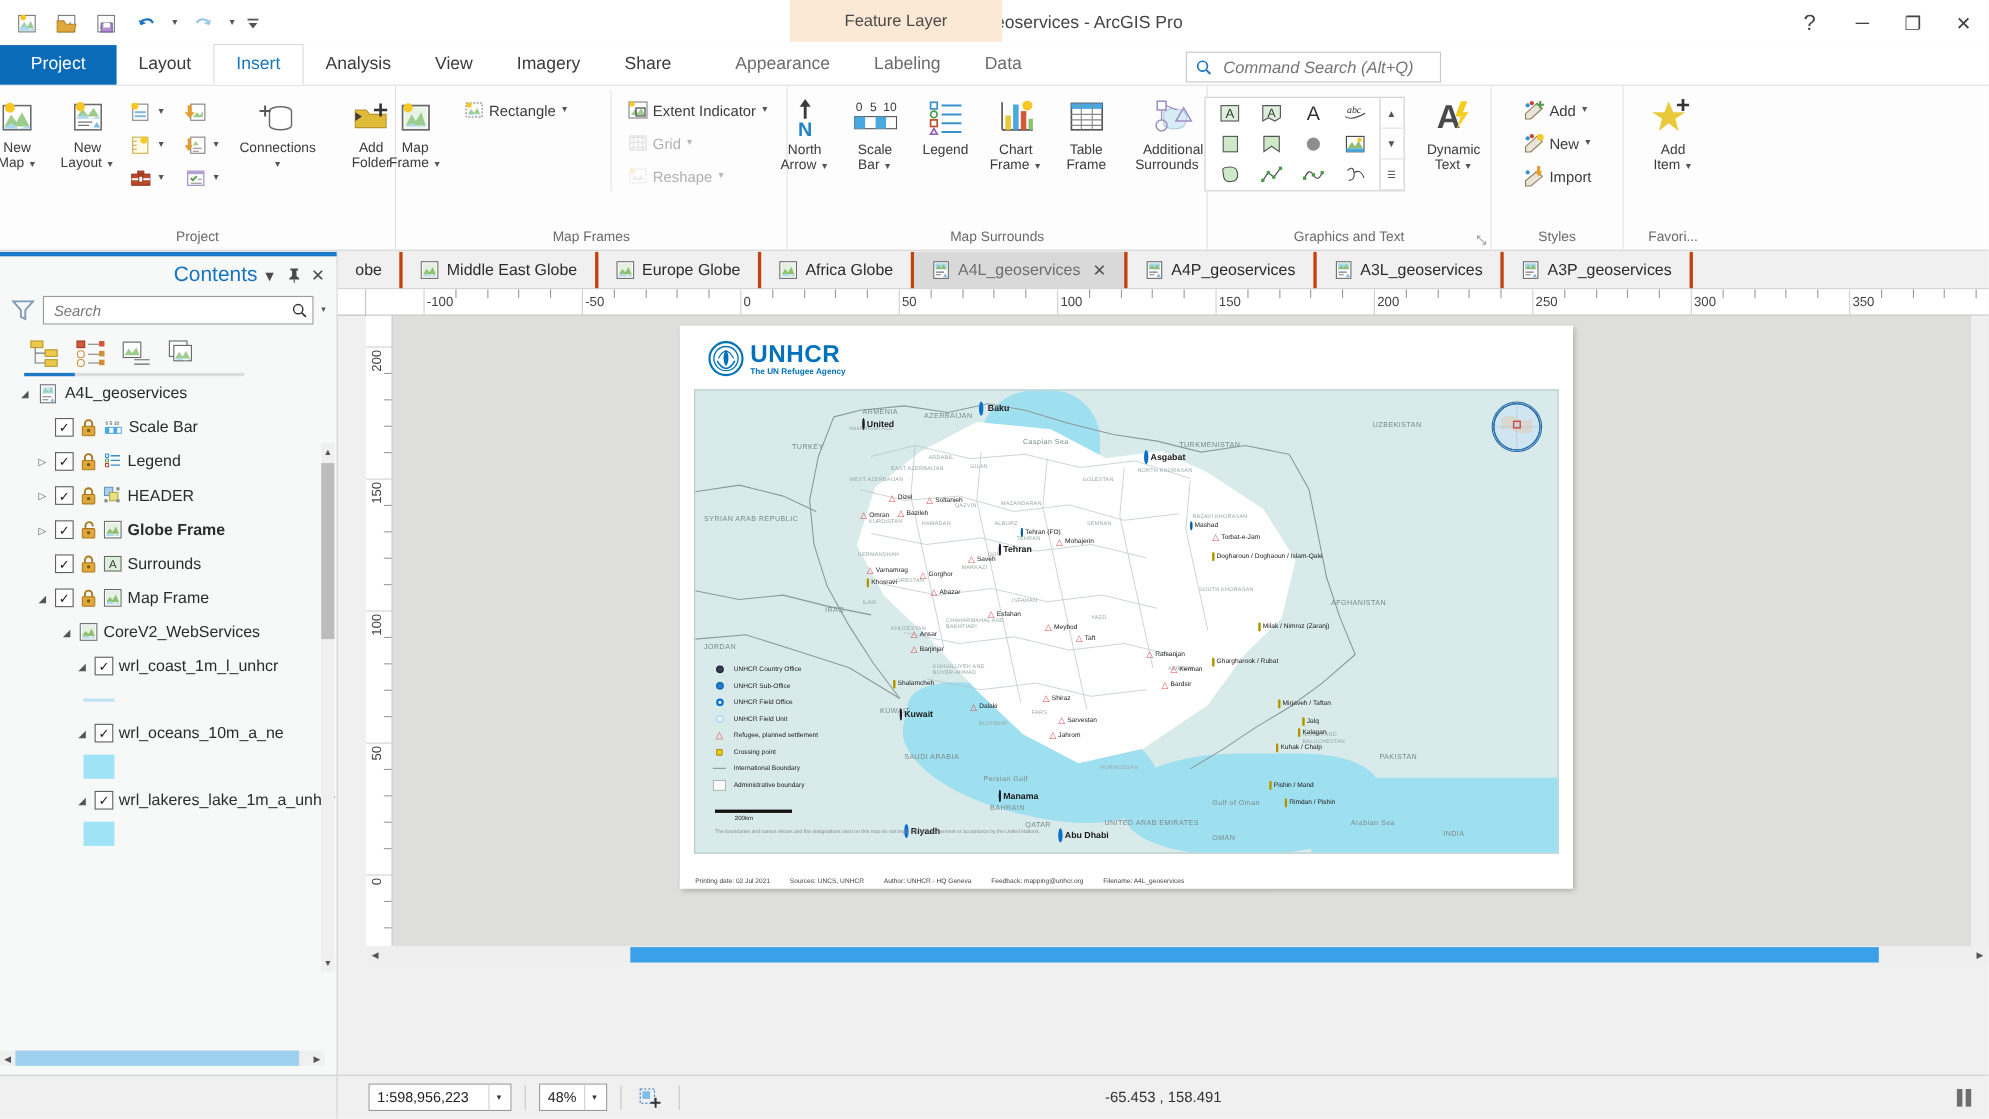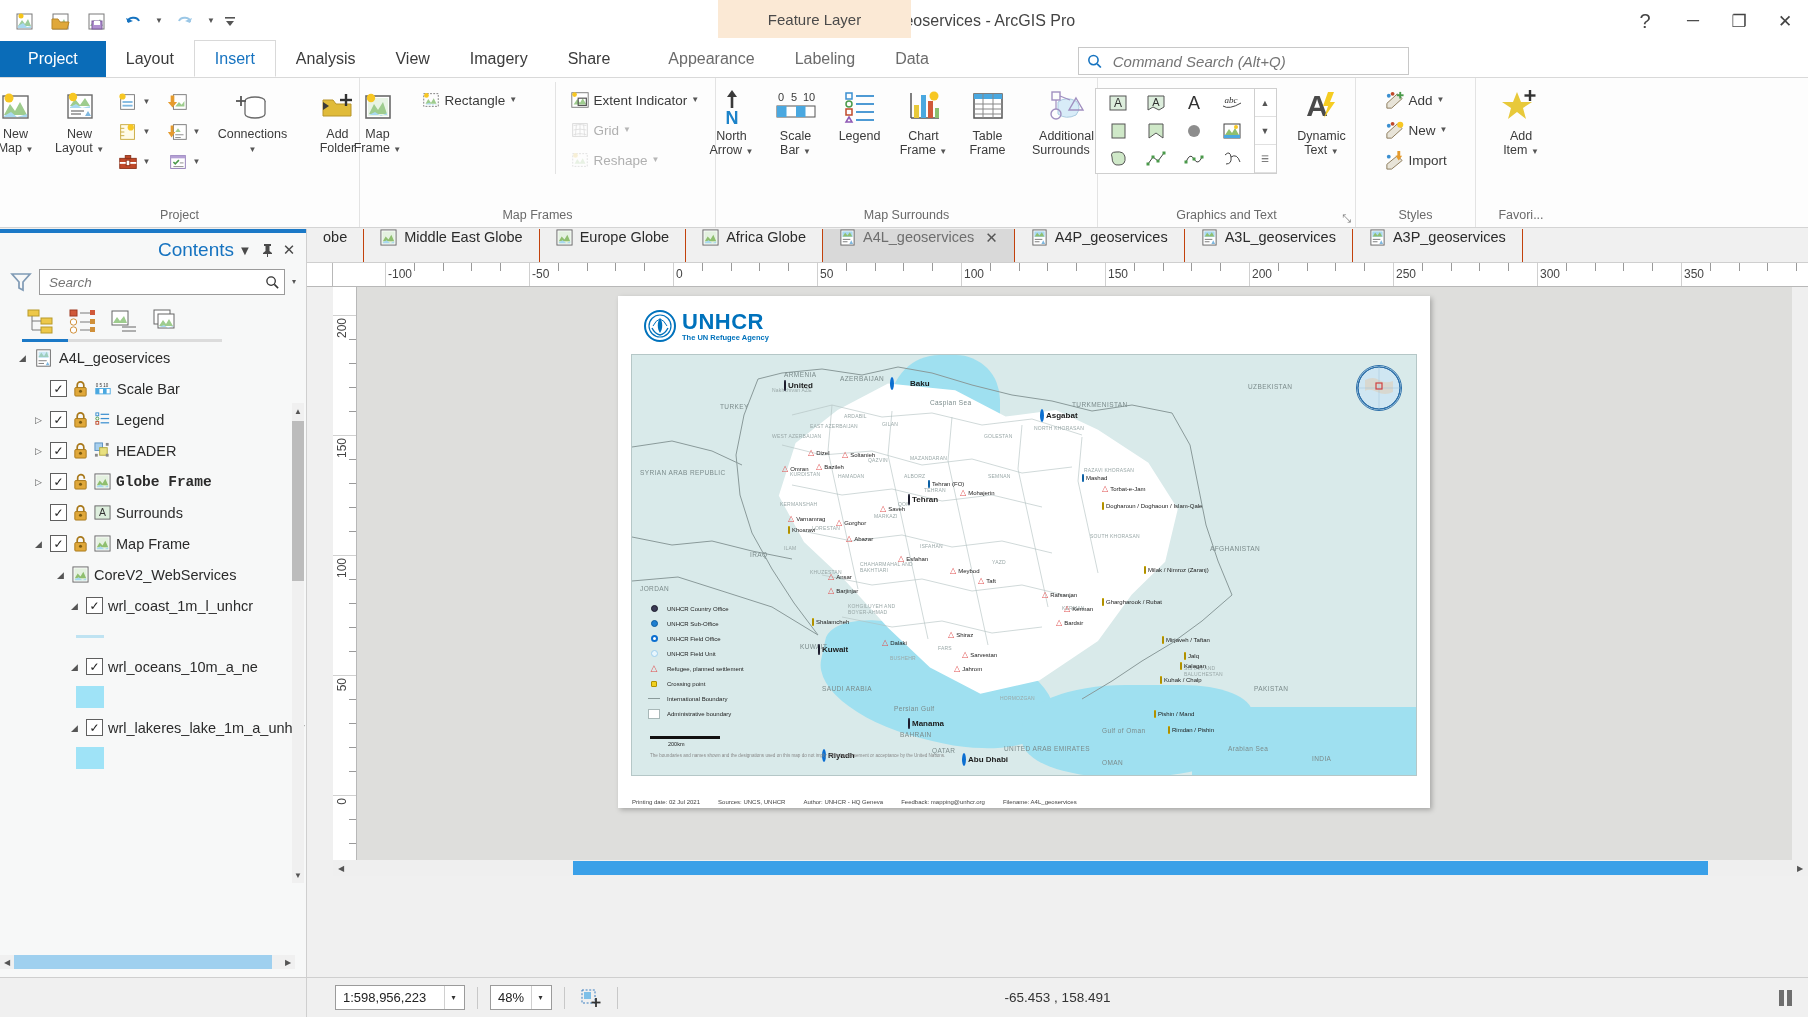--- a/index.html
+++ b/index.html
@@ -58,21 +58,21 @@
   }
   .tab.project { background:#0a6cb8; color:#fff; font-weight:400; padding:0 28px; }
   .tab.active { background:#fff; color:#1673c0; border:1px solid #d9d9d9; border-bottom:1px solid #fff;
                 position:relative; z-index:3; height:37px; }
   .tab.ctx { color:#6b6b6b; }
   .ctxbg {
     position:absolute; left:718px; top:42px; width:193px; height:36px;
     background:#fbe9d5;
   }
   .cmdsearch {
-    position:absolute; left:1078px; top:47px; width:331px; height:28px;
+    position:absolute; left:1078px; top:47px; width:232px; height:28px;
     border:1px solid #c8c8c8; background:#fff;
     display:flex; align-items:center; gap:8px; padding:0 8px;
   }
   .cmdsearch input {
     border:0; outline:0; font-size:15px; color:#9b9b9b; font-style:italic;
     font-family:"Liberation Sans", sans-serif; width:100%; background:transparent;
   }
 
   
   .ribbon {
@@ -126,42 +126,42 @@
   .vt { width:36px; height:32px; display:flex; align-items:center; justify-content:center; }
   .vt-underline { margin:2px 0 0 22px; width:200px; height:3px; background:#dcdcdc; position:relative; }
   .vt-underline:after { content:""; position:absolute; left:0; top:0; width:46px; height:3px; background:#1b79c7; }
   .draworder { font-size:17px; font-weight:bold; color:#2f2f2f; padding:14px 0 6px 22px; }
   .tree { padding-left:8px; }
   .trow { display:flex; align-items:center; height:31px; gap:5px; padding-left:4px; }
   .texp { width:13px; font-size:9px; color:#555; text-align:center; }
   .tchk { width:17px; height:17px; border:1px solid #5f5f5f; background:#fff;
           display:flex; align-items:center; justify-content:center; font-size:12px; color:#222; }
   .tlbl { font-size:14.5px; color:#2b2b2b; white-space:nowrap; }
-  .tlbl.bold { font-weight:bold;font-family:Liberation Mono, monospace; }
+  .tlbl.bold { font-weight:bold; }
   .swatch-line { width:28px; height:3px; background:#bfe3f2; margin-left:68px; }
   .swatch-box { width:28px; height:22px; background:#9fe3f7; margin-left:68px; }
   .swrow { height:30px; display:flex; align-items:center; }
   .vscroll { position:absolute; right:2px; top:174px; width:12px; height:480px; background:#f0f0f0; }
   .vscroll .thumb { position:absolute; left:0; top:18px; width:12px; height:160px; background:#bcbcbc; }
   .vscroll .ar { position:absolute; left:0; width:12px; height:16px; font-size:8px;
                  display:flex; align-items:center; justify-content:center; color:#555; background:#f0f0f0; }
   .hscroll { position:absolute; left:0; bottom:48px; width:295px; height:14px; background:#f0f0f0;
              display:flex; align-items:center; }
   .hscroll .thumb { position:absolute; left:14px; top:0; width:258px; height:14px; background:#9fd0ef; }
   .hscroll .ar { width:14px; height:14px; font-size:8px; display:flex; align-items:center;
                  justify-content:center; color:#555; }
 
   
   .viewtabbar {
     position:absolute; left:307px; top:229px; width:1501px; height:34px;
     background:#f0f0f0; display:flex; align-items:stretch;
     border-bottom:1px solid #cfcfcf;
   }
-  .vtab { display:flex; align-items:flex-start; gap:7px; padding:0 16px; font-size:14.5px; color:#2b2b2b;
-          border-right:1px solid #c2410c; white-space:nowrap; }
+  .vtab { display:flex; align-items:center; gap:7px; padding:0 16px; font-size:14.5px; color:#2b2b2b;
+          border-right:3px solid #c2410c; white-space:nowrap; }
   .vtab.active { background:#d9d9d9; color:#6e6e6e; }
   .vtab .close { font-size:15px; color:#555; margin-left:4px; }
   .vtab-icn { width:17px; height:17px; }
 
   
   .ruler-top {
     position:absolute; left:333px; top:263px; width:1475px; height:24px;
     background:#fff; border-bottom:1px solid #b8b8b8; overflow:hidden;
   }
   .ruler-left {
@@ -1259,21 +1259,21 @@
             <div class="prov-lbl" style="left: 430px; top: 250px; max-width: 54px;">KERMAN</div>
             <div class="prov-lbl" style="left: 258px; top: 300px; max-width: 54px;">BUSHEHR</div>
             <div class="prov-lbl" style="left: 368px; top: 340px; max-width: 54px;">HORMOZGAN</div>
             <div class="prov-lbl" style="left: 552px; top: 310px; max-width: 54px;">SISTAN AND BALUCHESTAN</div>
           </div>
         <div id="cityLabels">
             <div class="city big" style="left: 152px; top: 26px; display: flex; align-items: center; gap: 2px; white-space: nowrap;">
               <span><span class="dot-co"></span></span>
               <span>United</span>
             </div>
-            <div class="city big" style="left: 258px; top: 12px; display: flex; align-items: center; gap: 16px; white-space: nowrap; margin-top: 12px;">
+            <div class="city big" style="left: 258px; top: 12px; display: flex; align-items: center; gap: 4px; white-space: nowrap;">
               <span><span class="dot-fo"></span></span>
               <span>Baku</span>
             </div>
             <div class="city big" style="left: 408px; top: 56px; display: flex; align-items: center; gap: 2px; white-space: nowrap;">
               <span><span class="dot-fo"></span></span>
               <span>Asgabat</span>
             </div>
             <div class="city big" style="left: 276px; top: 140px; display: flex; align-items: center; gap: 2px; white-space: nowrap;">
               <span><span class="dot-co"></span></span>
               <span>Tehran</span>

